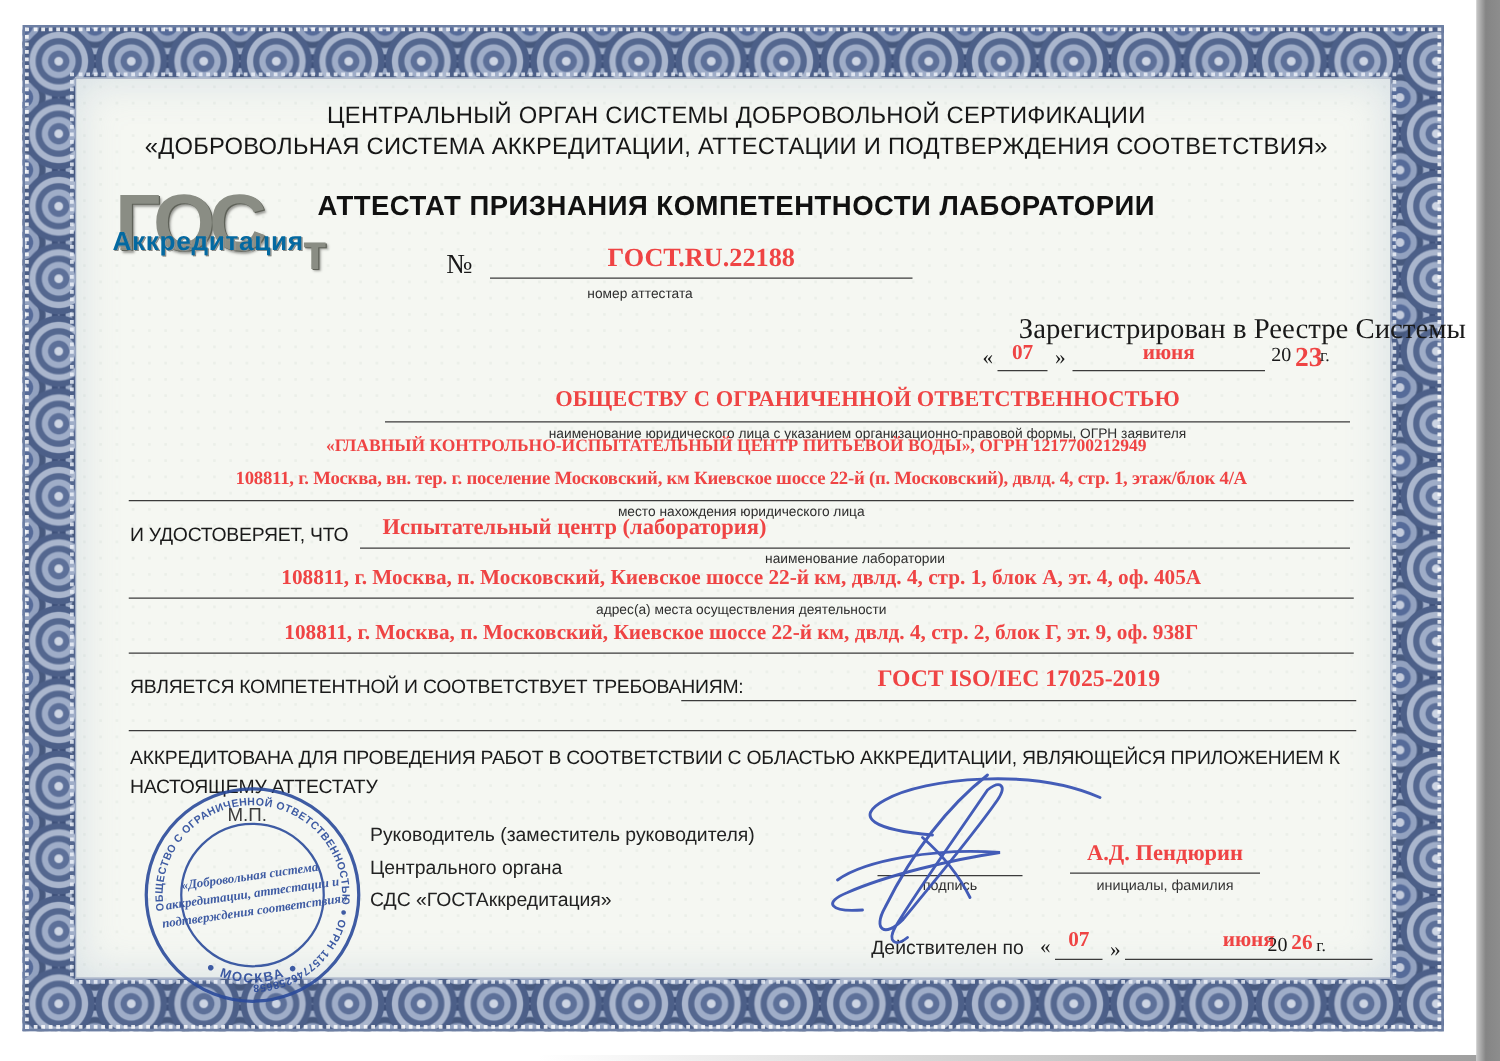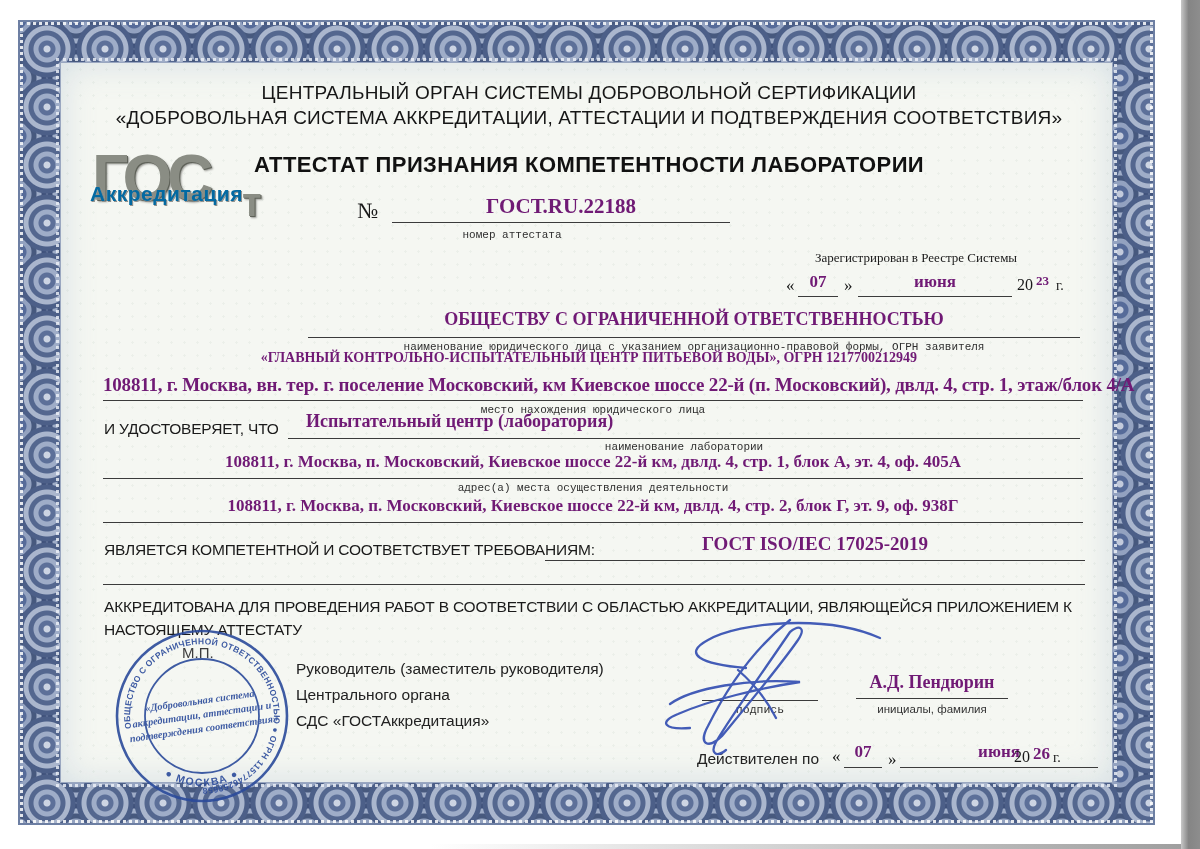--- a/index.html
+++ b/index.html
@@ -26,22 +26,22 @@
       background-image:radial-gradient(rgba(120,150,130,.08) 1px, rgba(0,0,0,0) 1.3px);
       background-size:13px 13px;
       box-shadow:inset 0 0 34px rgba(140,165,195,.30);border:1px solid #9aa7c0;}
   .content{position:absolute;inset:0;}
   .abs{position:absolute;}
   .ctr{text-align:center;}
   .nowrap{white-space:nowrap;}
   .hdr{font-size:19px;letter-spacing:.2px;color:#161616;}
   .title{font-size:22px;font-weight:bold;letter-spacing:.4px;color:#111;}
   .lbl{font-size:15.5px;letter-spacing:-0.2px;color:#1a1a1a;}
-  .val{font-family:"Liberation Serif",serif;font-weight:bold;color:#701a75;}
-  .cap{font-family:Liberation Mono, monospace;font-size:11px;color:#2e2e2e;}
+  .val{font-family:"Liberation Serif",serif;font-weight:bold;color:#ef4444;}
+  .cap{font-family:Liberation Sans, sans-serif;font-size:11px;color:#2e2e2e;}
   .u{border-bottom:1.5px solid #3b3b3b;}
   .serif{font-family:"Liberation Serif",serif;}
   
   .logo{position:absolute;left:90px;top:146px;width:230px;height:90px;}
   .logo-gos{position:absolute;left:2px;top:0;font-size:64px;font-weight:bold;letter-spacing:-5px;
       color:#8a8d84;text-shadow:1px 1px 0 #5f6259,2px 2px 2px rgba(40,40,35,.45);line-height:64px;}
   .logo-t{position:absolute;left:152px;top:34px;font-size:40px;font-weight:bold;color:#8a8d84;
       text-shadow:1px 1px 0 #5f6259,2px 2px 2px rgba(40,40,35,.45);}
   .logo-akk{position:absolute;left:0;top:36px;font-size:21px;font-weight:bold;letter-spacing:.5px;
       color:#0369a1;text-shadow:1px 1px 1px rgba(255,255,255,.55),1px 1px 0 #2e3029;}
@@ -75,40 +75,40 @@
       <span class="logo-t">т</span>
       <span class="logo-akk">Аккредитация</span>
     </div>
 
     <span class="abs serif" style="left:357px;top:198px;font-size:22px">№</span>
     <div class="abs u ctr" style="left:392px;width:338px;top:194px;height:28px">
       <span class="val" style="font-size:21px">ГОСТ.RU.22188</span>
     </div>
     <div class="abs cap ctr" style="left:392px;width:240px;top:229px">номер аттестата</div>
 
-    <div class="abs serif nowrap" style="left:815px;top:250px;font-size:13px">Зарегистрирован в Реестре Системы</div>
+    <div class="abs serif nowrap" style="left:815px;top:250px;font-size:23px">Зарегистрирован в Реестре Системы</div>
     <span class="abs serif" style="left:786px;top:276px;font-size:17px">«</span>
     <div class="abs u ctr" style="left:798px;width:40px;top:272px;height:24px">
       <span class="val" style="font-size:17px">07</span>
     </div>
     <span class="abs serif" style="left:844px;top:276px;font-size:17px">»</span>
     <div class="abs u ctr" style="left:858px;width:154px;top:272px;height:24px">
       <span class="val" style="font-size:17px">июня</span>
     </div>
     <span class="abs serif" style="left:1017px;top:276px;font-size:16px">20</span>
-    <span class="abs val" style="left:1036px;top:273px;font-size:13px">23</span>
+    <span class="abs val" style="left:1036px;top:273px;font-size:22px">23</span>
     <span class="abs serif" style="left:1056px;top:278px;font-size:14px">г.</span>
 
     <div class="abs cap ctr nowrap" style="left:308px;width:772px;top:341px">наименование юридического лица с указанием организационно-правовой формы, ОГРН заявителя</div>
     <div class="abs u ctr" style="left:308px;width:772px;top:309px;height:28px">
       <span class="val nowrap" style="font-size:18px">ОБЩЕСТВУ С ОГРАНИЧЕННОЙ ОТВЕТСТВЕННОСТЬЮ</span>
     </div>
     <div class="abs val ctr nowrap" style="left:60px;width:1058px;top:350px;font-size:14px">«ГЛАВНЫЙ КОНТРОЛЬНО-ИСПЫТАТЕЛЬНЫЙ ЦЕНТР ПИТЬЕВОЙ ВОДЫ», ОГРН 1217700212949</div>
     <div class="abs u ctr" style="left:103px;width:980px;top:374px;height:26px">
-      <span class="val nowrap" style="font-size:19px;letter-spacing:-0.2px">108811, г. Москва, вн. тер. г. поселение Московский, км Киевское шоссе 22-й (п. Московский), двлд. 4, стр. 1, этаж/блок 4/А</span>
+      <span class="val nowrap" style="font-size:15px;letter-spacing:-0.2px">108811, г. Москва, вн. тер. г. поселение Московский, км Киевское шоссе 22-й (п. Московский), двлд. 4, стр. 1, этаж/блок 4/А</span>
     </div>
     <div class="abs cap ctr nowrap" style="left:103px;width:980px;top:404px">место нахождения юридического лица</div>
 
     <div class="abs lbl nowrap" style="left:104px;top:420px">И УДОСТОВЕРЯЕТ, ЧТО</div>
     <div class="abs cap ctr nowrap" style="left:288px;width:792px;top:441px">наименование лаборатории</div>
     <div class="abs u" style="left:288px;width:792px;top:411px;height:27px">
       <span class="val nowrap" style="font-size:18px;margin-left:18px">Испытательный центр (лаборатория)</span>
     </div>
     <div class="abs u ctr" style="left:103px;width:980px;top:452px;height:26px">
       <span class="val nowrap" style="font-size:17px">108811, г. Москва, п. Московский, Киевское шоссе 22-й км, двлд. 4, стр. 1, блок А, эт. 4, оф. 405А</span>

